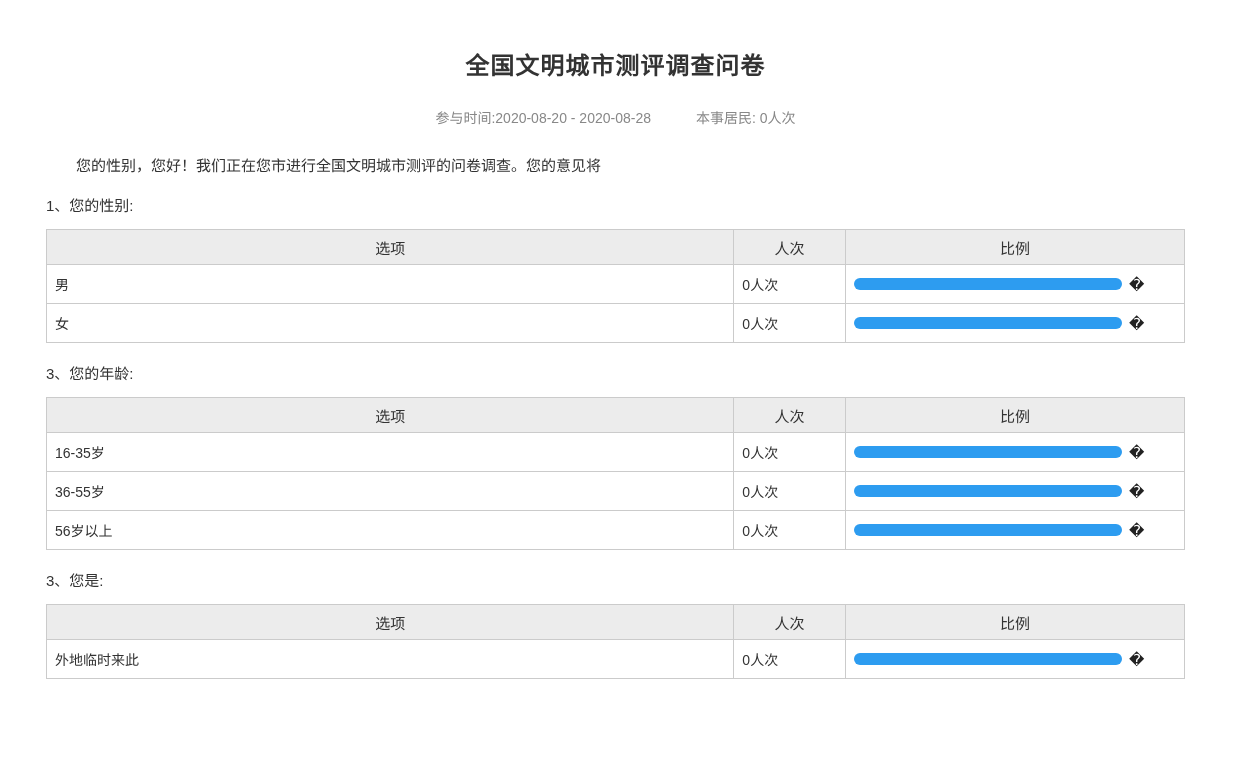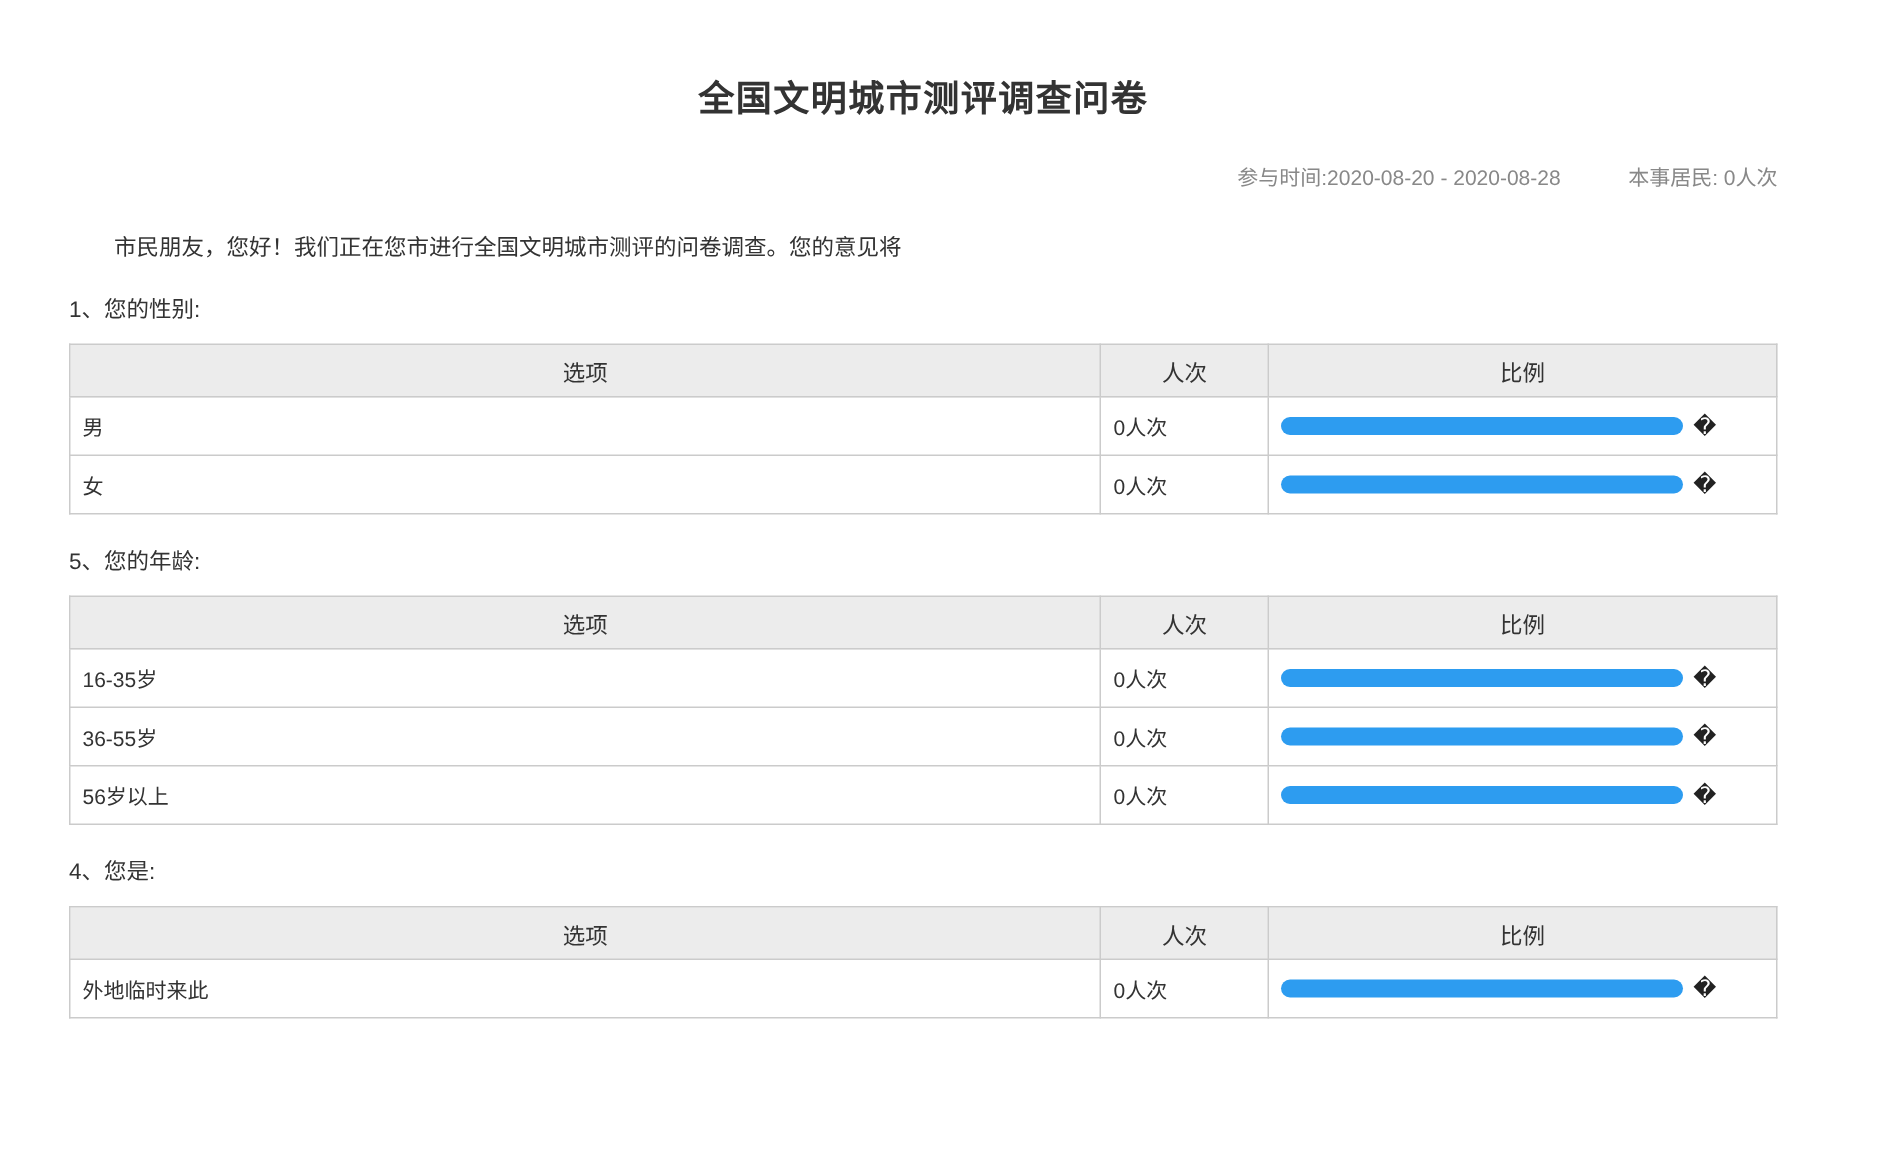--- a/index.html
+++ b/index.html
@@ -25,21 +25,21 @@
     margin:46px 0 1px 0;
     font-size:24px;
     font-weight:bold;
     text-align:center;
     color:var(--text);
     letter-spacing:1px;
   }
   .meta{
     margin-top:26px;
     display:flex;
-    justify-content:flex-end;
+    justify-content:center;
     gap:45px;
     font-size:14px;
     color:var(--meta-text);
   }
   .intro{
     margin:30px 0 0 0;
     font-size:15px;
     line-height:1.2;
     color:var(--text);
     text-indent:2em;
@@ -96,21 +96,21 @@
 </style>
 </head>
 <body>
 
 <div class="container">
   <h1 class="page-title">全国文明城市测评调查问卷</h1>
   <div class="meta">
     <span>参与时间:2020-08-20 - 2020-08-28</span>
     <span>本事居民: 0人次</span>
   </div>
-  <p class="intro">市民朋友，您好！我们正在您市进行全国文明城市测评的问卷调查。您的意见将</p>
+  <p class="intro">您的性别，您好！我们正在您市进行全国文明城市测评的问卷调查。您的意见将</p>
   <div id="questions">
   <section class="question">
     <div class="q-label">1、您的性别:</div>
     <table class="q-table">
       <colgroup>
         <col class="col-option">
             <col class="col-count">
             <col class="col-ratio">
       </colgroup>
       <thead>
@@ -140,21 +140,21 @@
         <div class="ratio-bar"></div>
         <span class="ratio-glyph">�</span>
       </div>
     </td>
   </tr>
 </tbody>
     </table>
   </section>
 
   <section class="question">
-    <div class="q-label">5、您的年龄:</div>
+    <div class="q-label">3、您的年龄:</div>
     <table class="q-table">
       <colgroup>
         <col class="col-option">
             <col class="col-count">
             <col class="col-ratio">
       </colgroup>
       <thead>
         <tr>
           <th>选项</th>
           <th>人次</th>
@@ -192,21 +192,21 @@
         <div class="ratio-bar"></div>
         <span class="ratio-glyph">�</span>
       </div>
     </td>
   </tr>
 </tbody>
     </table>
   </section>
 
   <section class="question">
-    <div class="q-label">4、您是:</div>
+    <div class="q-label">3、您是:</div>
     <table class="q-table">
       <colgroup>
         <col class="col-option">
             <col class="col-count">
             <col class="col-ratio">
       </colgroup>
       <thead>
         <tr>
           <th>选项</th>
           <th>人次</th>

